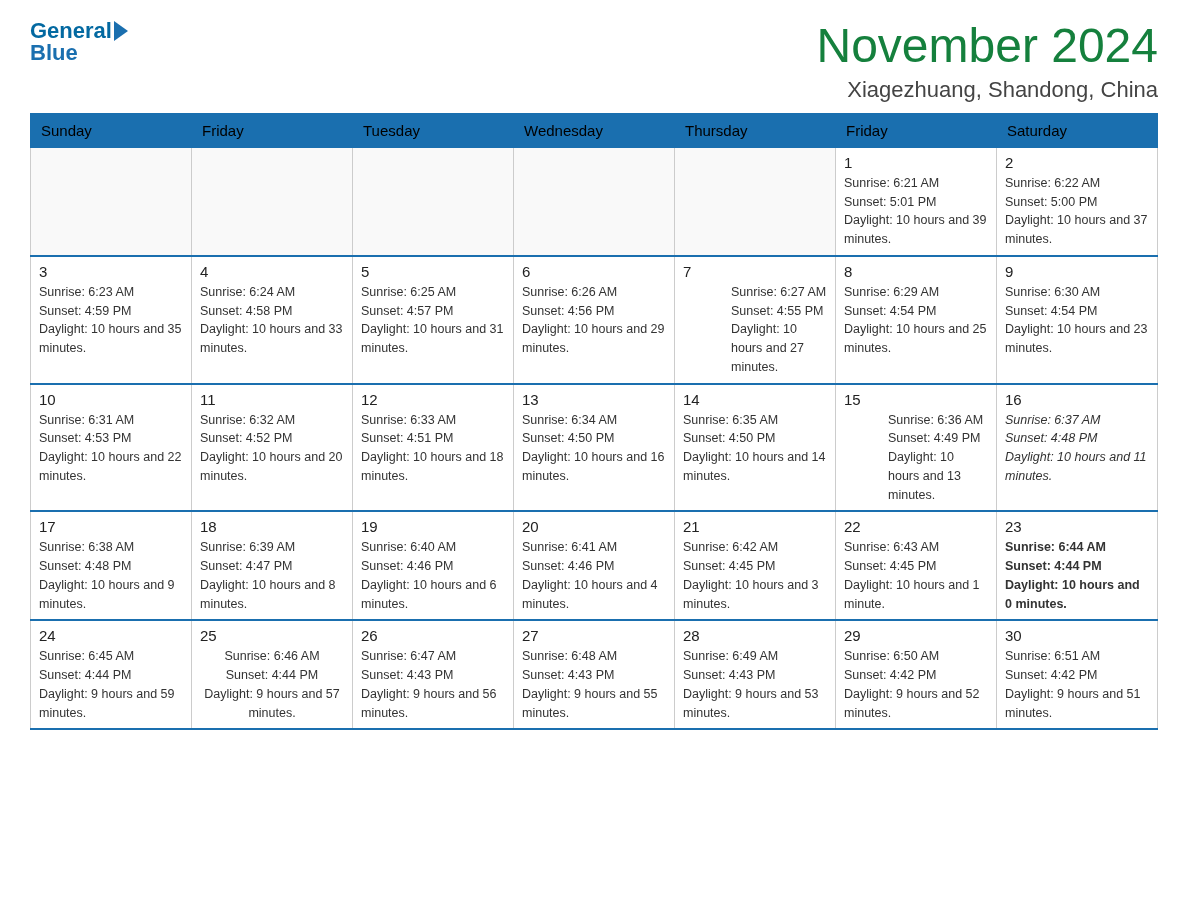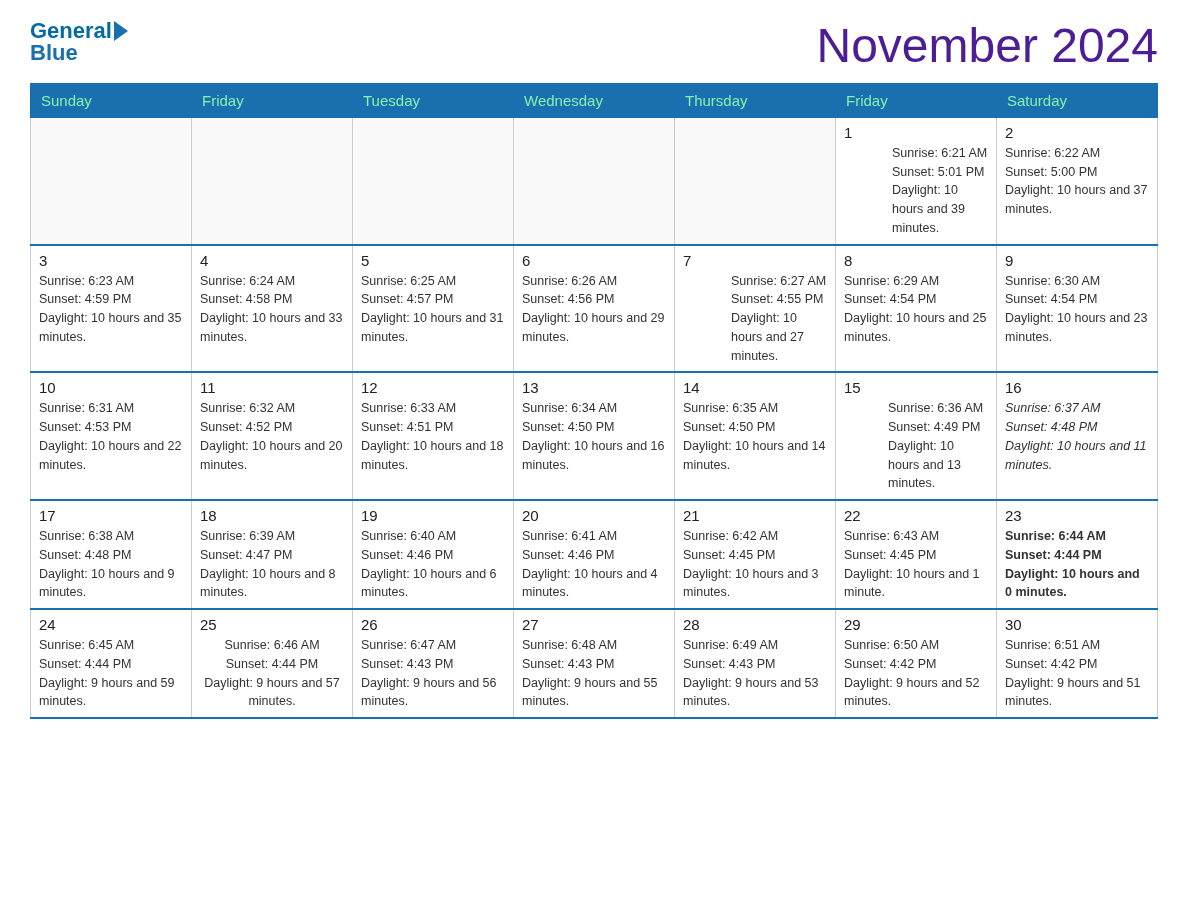--- a/index.html
+++ b/index.html
@@ -45,36 +45,36 @@
     .logo-row {
       display: flex;
       align-items: center;
     }
     .title-area {
       text-align: right;
     }
     .month-title {
       font-size: 48px;
       font-weight: normal;
-      color: #4c1d95;
+      color: #15803d;
       line-height: 1.1;
     }
     .location-title {
       font-size: 22px;
       color: #444;
       margin-top: 4px;
     }
     .calendar-table {
       width: 100%;
       border-collapse: collapse;
       margin-top: 8px;
     }
     .calendar-table thead tr th {
       background-color: #1a6faf;
-      color: #86efac;
+      color: #000000;
       font-size: 15px;
       font-weight: normal;
       padding: 8px 10px;
       text-align: left;
       border: 1px solid #1a6faf;
     }
     .calendar-table tbody tr td {
       vertical-align: top;
       padding: 6px 8px;
       border: 1px solid #ccc;
@@ -108,20 +108,21 @@
 <div class="header-area">
   <div class="logo">
     <div class="logo-row">
       <span class="logo-text-general">General</span>
       <span class="logo-arrow"></span>
     </div>
     <span class="logo-text-blue">Blue</span>
   </div>
   <div class="title-area">
     <div class="month-title">November 2024</div>
+    <div class="location-title">Xiagezhuang, Shandong, China</div>
   </div>
 </div>
 
 <table class="calendar-table">
   <thead>
     <tr>
     <th>Sunday</th>
         <th>Friday</th>
         <th>Tuesday</th>
         <th>Wednesday</th>
@@ -132,21 +133,21 @@
   </thead>
   <tbody id="calendar-body">
   <tr>
         <td class="empty-cell"></td>
         <td class="empty-cell"></td>
         <td class="empty-cell"></td>
         <td class="empty-cell"></td>
         <td class="empty-cell"></td>
         <td>
           <span class="day-number">1</span>
-          <div class="day-info" style="white-space: pre-line; margin-left: 48px;">Sunrise: 6:21 AM
+          <div class="day-info" style="white-space: pre-line;">Sunrise: 6:21 AM
 Sunset: 5:01 PM
 Daylight: 10 hours and 39 minutes.</div>
         </td>
         <td>
           <span class="day-number">2</span>
           <div class="day-info" style="white-space: pre-line;">Sunrise: 6:22 AM
 Sunset: 5:00 PM
 Daylight: 10 hours and 37 minutes.</div>
         </td>
       </tr>

